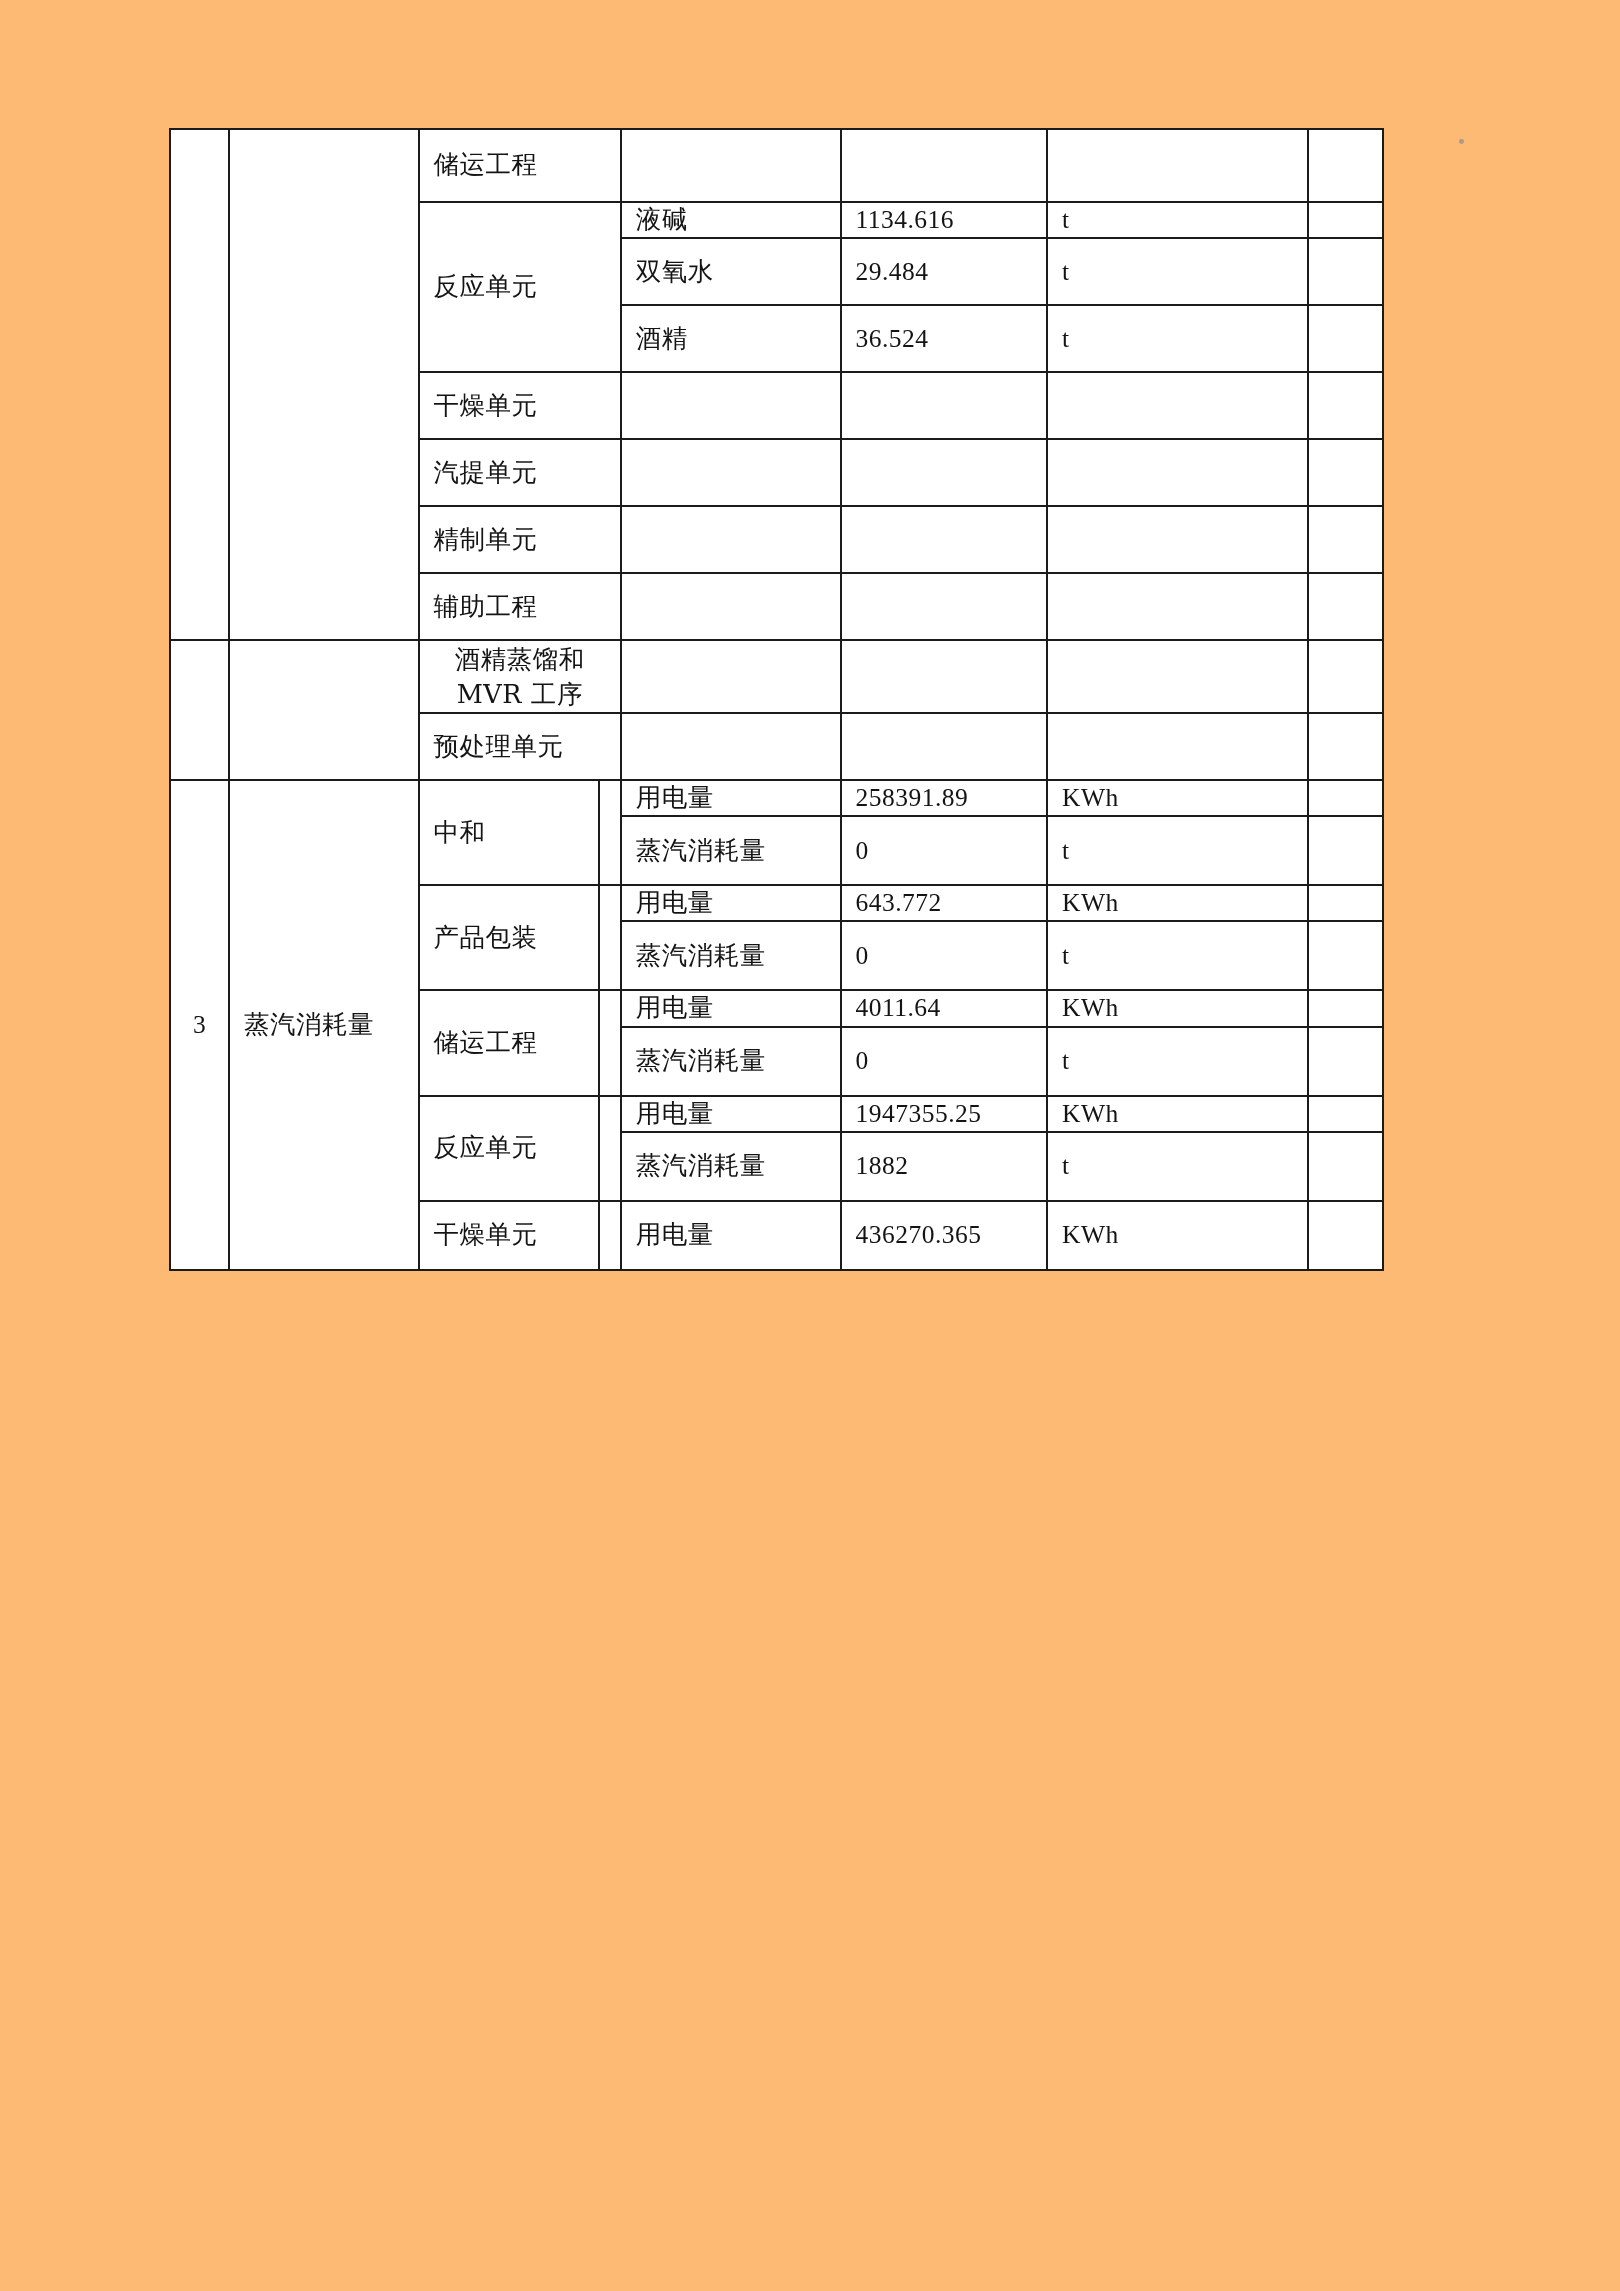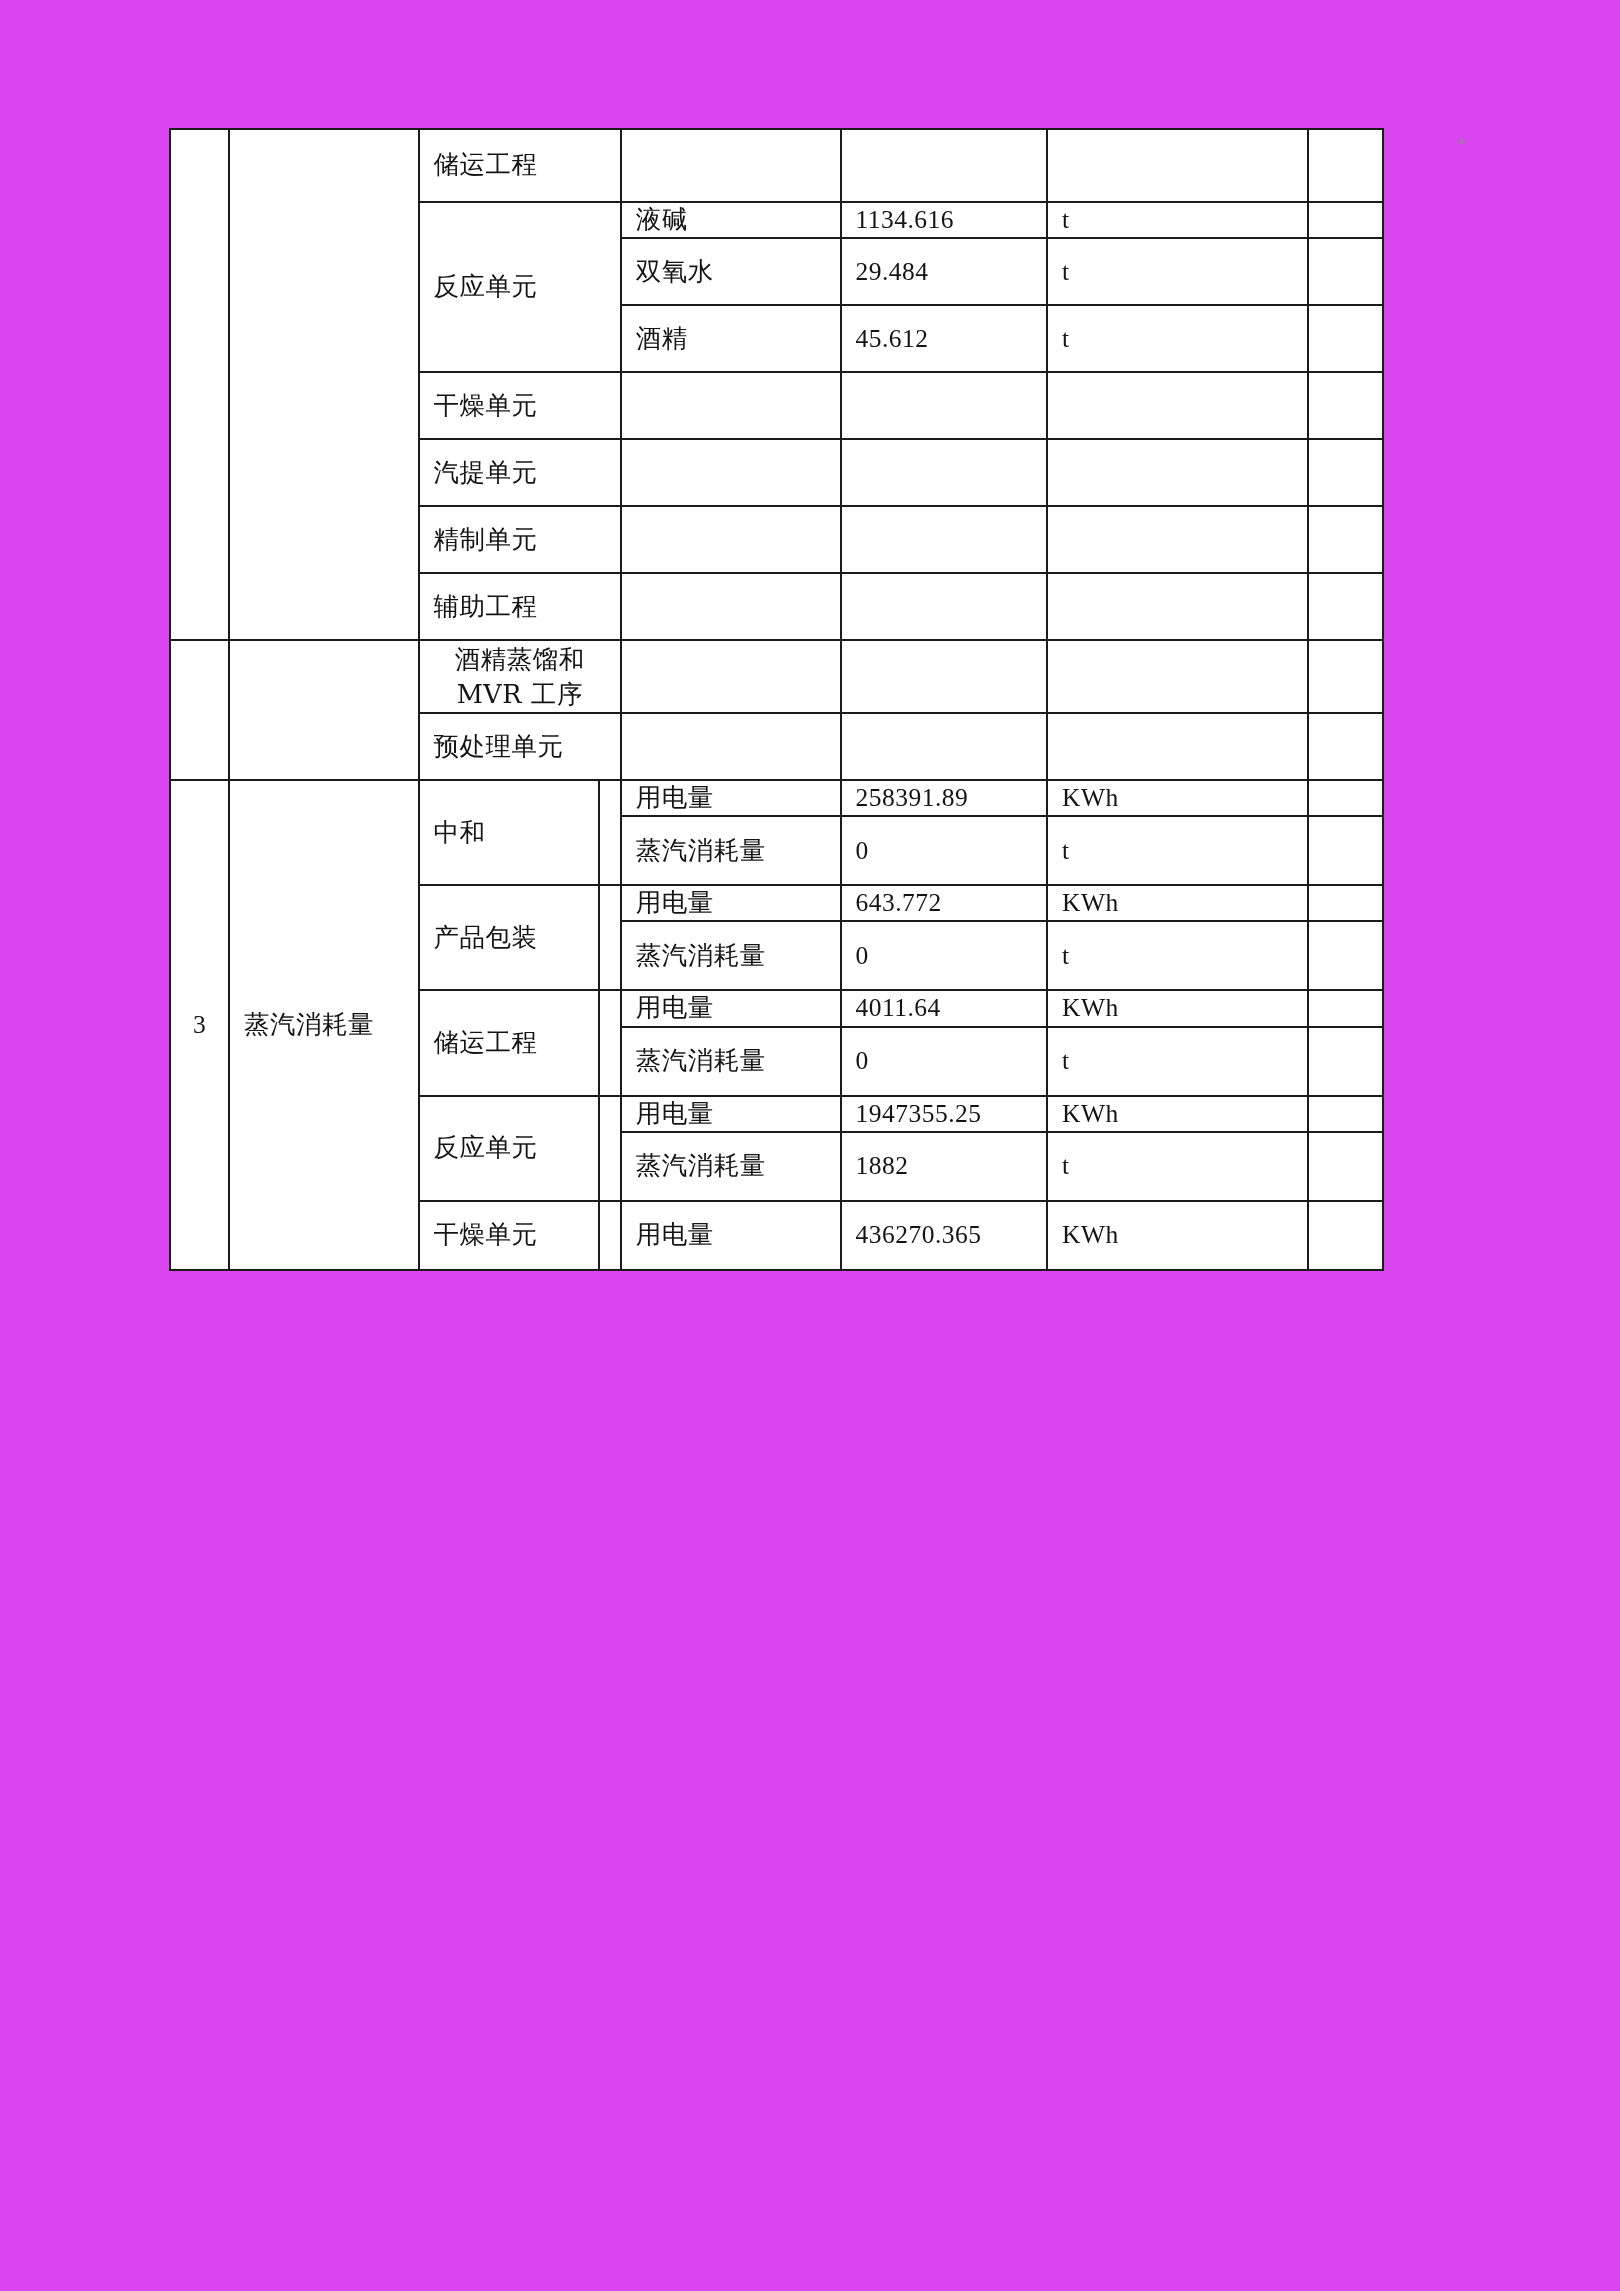--- a/index.html
+++ b/index.html
@@ -13,21 +13,21 @@
     position: relative;
     font-family: "Liberation Serif", "DejaVu Serif", serif;
     color: #111111;
     overflow: hidden;
   }
 
   
   .page {
     position: absolute;
     inset: 0;
-    background: #d946ef;
+    background: #fdba74;
   }
 
   
   .speck {
     position: absolute;
     left: 1459px;
     top: 139px;
     width: 4.9px;
     height: 4.9px;
     border-radius: 50%;
@@ -126,21 +126,21 @@
           <td class="blank"></td>
         </tr>
         <tr>
           <td class="cjk" style="height:65px">双氧水</td>
           <td class="num">29.484</td>
           <td class="unit">t</td>
           <td class="blank"></td>
         </tr>
         <tr>
           <td class="cjk" style="height:65px">酒精</td>
-          <td class="num">45.612</td>
+          <td class="num">36.524</td>
           <td class="unit">t</td>
           <td class="blank"></td>
         </tr>
 
         <tr>
           <td class="cjk" colspan="2" style="height:65px">干燥单元</td>
           <td class="blank"></td>
           <td class="blank"></td>
           <td class="blank"></td>
           <td class="blank"></td>

